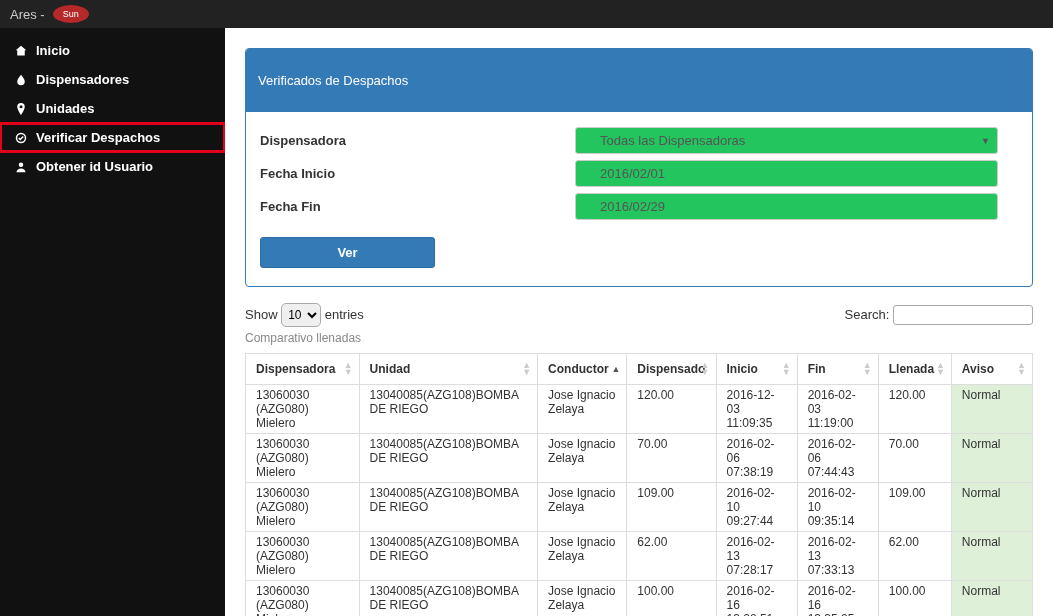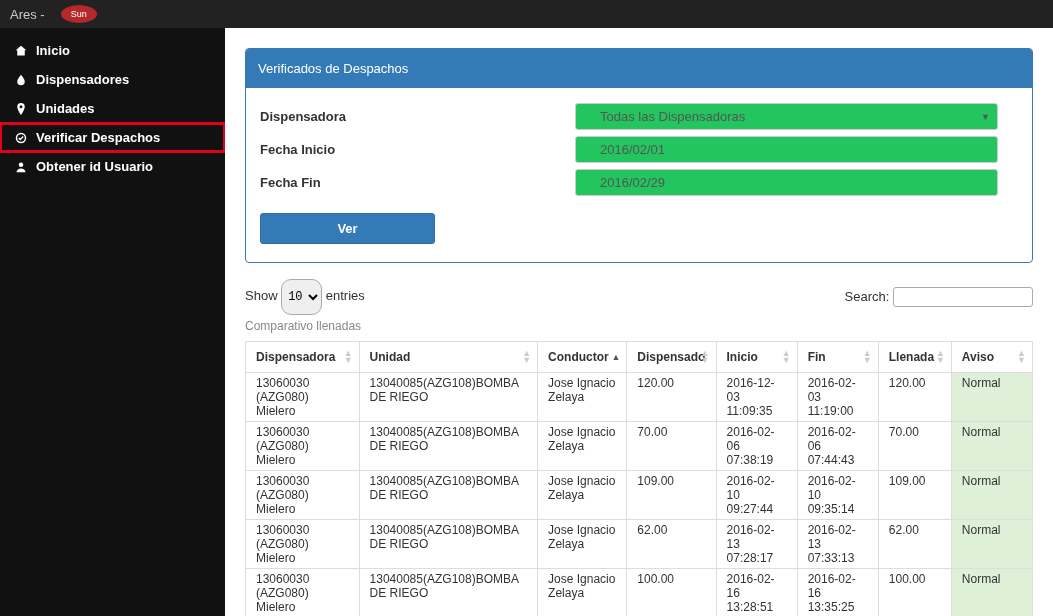--- a/index.html
+++ b/index.html
@@ -1,37 +1,37 @@
 <!DOCTYPE html>
 <html><head>
 <meta charset="utf-8">
 <style>
   * { box-sizing: border-box; margin: 0; padding: 0; }
   body { font-family: "Helvetica Neue", Helvetica, Arial, sans-serif; font-size: 13px; background: #fff; color: #333; }
   .topbar { height: 28px; background: #222; display: flex; align-items: center; padding-left: 10px; }
-  .brand { color: #ccc; font-size: 13px; display: flex; align-items: center; gap: 16px; }
+  .brand { color: #ccc; font-size: 13px; display: flex; align-items: center; gap: 8px; }
   .brand-logo { display: inline-flex; width: 36px; height: 18px; border-radius: 50%; background: #b5292b; align-items: center; justify-content: center; color: #fff; font-size: 9px; }
   .layout { display: flex; min-height: 588px; }
   .sidebar { width: 225px; background: #111; color: #fff; padding-top: 8px; }
   .nav-item { display: flex; align-items: center; gap: 8px; padding: 7px 14px; font-size: 13px; font-weight: bold; color: #fff; cursor: pointer; }
   .nav-item .ic { width: 14px; display: inline-flex; justify-content: center; }
   .nav-item.highlight { outline: 3px solid #e2001a; outline-offset: -2px; }
   .main { flex: 1; padding: 20px; background: #fff; }
   .panel { border: 1px solid #337ab7; border-radius: 4px; overflow: hidden; margin-bottom: 16px; }
-  .panel-head { background: #337ab7; color: #fff; padding: 12px 12px; font-size: 13px; }
+  .panel-head { background: #337ab7; color: #fff; padding: 24px 12px; font-size: 13px; }
   .panel-body { padding: 12px 14px 18px; }
   .frow { display: flex; align-items: center; padding: 3px 0; }
   .flabel { width: 315px; font-size: 13px; font-weight: bold; color: #333; }
   .fval select, .fval input { width: 423px; padding: 5px 24px; border: 1px solid #ccc; border-radius: 3px; font-size: 13px; color: #555; background:#22c55e;}
   .fval select { appearance: none; background-image: none; }
   .sel-wrap { position: relative; display:inline-block;}
   .sel-wrap .caret { position: absolute; right: 8px; top: 50%; transform: translateY(-50%); font-size: 9px; color: #555; pointer-events: none;}
   .btn-primary { margin-top: 14px; background: #337ab7; color: #fff; border: 1px solid #2e6da4; border-radius: 3px; padding: 7px 0; width: 175px; font-size: 13px; cursor: pointer; font-weight: bold;}
   .tools { display: flex; justify-content: space-between; align-items: center; font-size: 13px; margin-bottom: 4px; }
-  .tools select { border: 1px solid #aaa; border-radius: 10px; font-size: 12px; padding: 9px 2px; font-family: Liberation Mono, monospace;}
+  .tools select { border: 1px solid #aaa; border-radius: 5px; font-size: 12px; padding: 3px 2px;}
   .tools input { border: 1px solid #aaa; border-radius: 3px; padding: 2px 4px; width: 140px; font-size: 12px;}
   .subtitle { color: #888; font-size: 12px; margin: 4px 0 8px; }
   table.data { width: 100%; border-collapse: collapse; border: 1px solid #ddd; font-size: 12px; table-layout: fixed;}
   table.data th { text-align: left; padding: 8px 10px; border: 1px solid #ddd; background: #fff; font-weight: bold; position: relative; cursor:pointer;}
   table.data th .sort { position: absolute; right: 6px; top: 50%; transform: translateY(-50%); color: #ccc; font-size: 9px; line-height: 7px;}
   table.data th .sort.asc { color: #555; }
   table.data td { padding: 3px 10px; border: 1px solid #ddd; vertical-align: top; color: #333; word-wrap: break-word;}
   .aviso-normal { background: #dff0d8; }
   svg { display:block; }
 </style>

